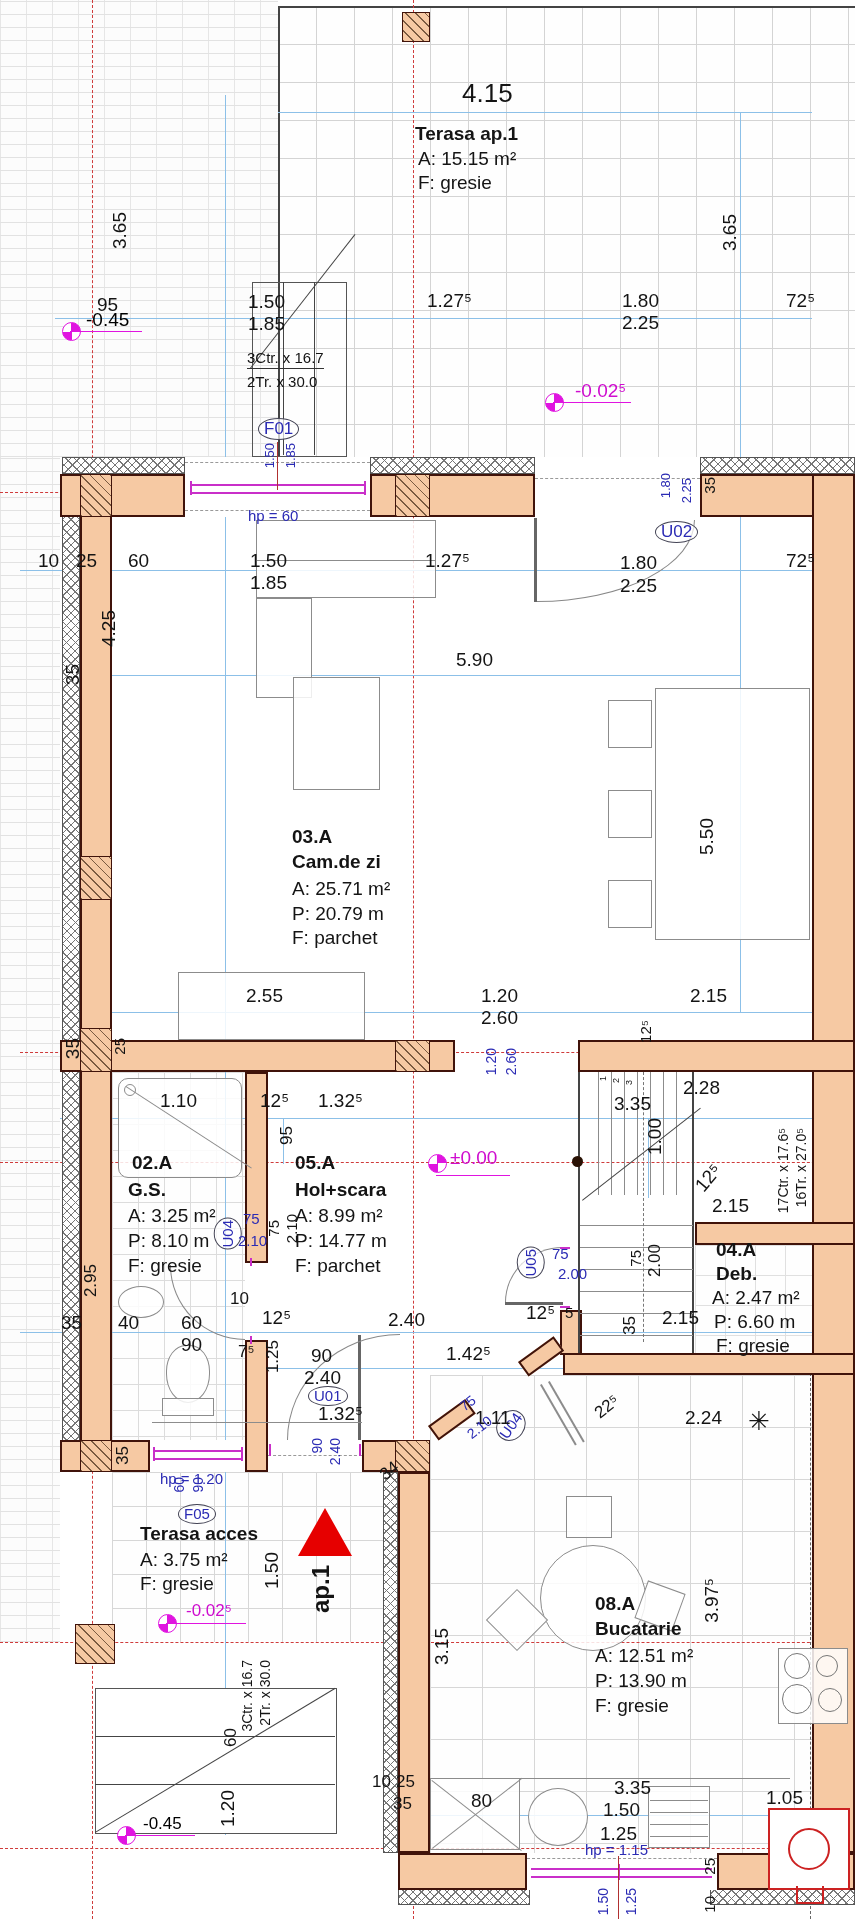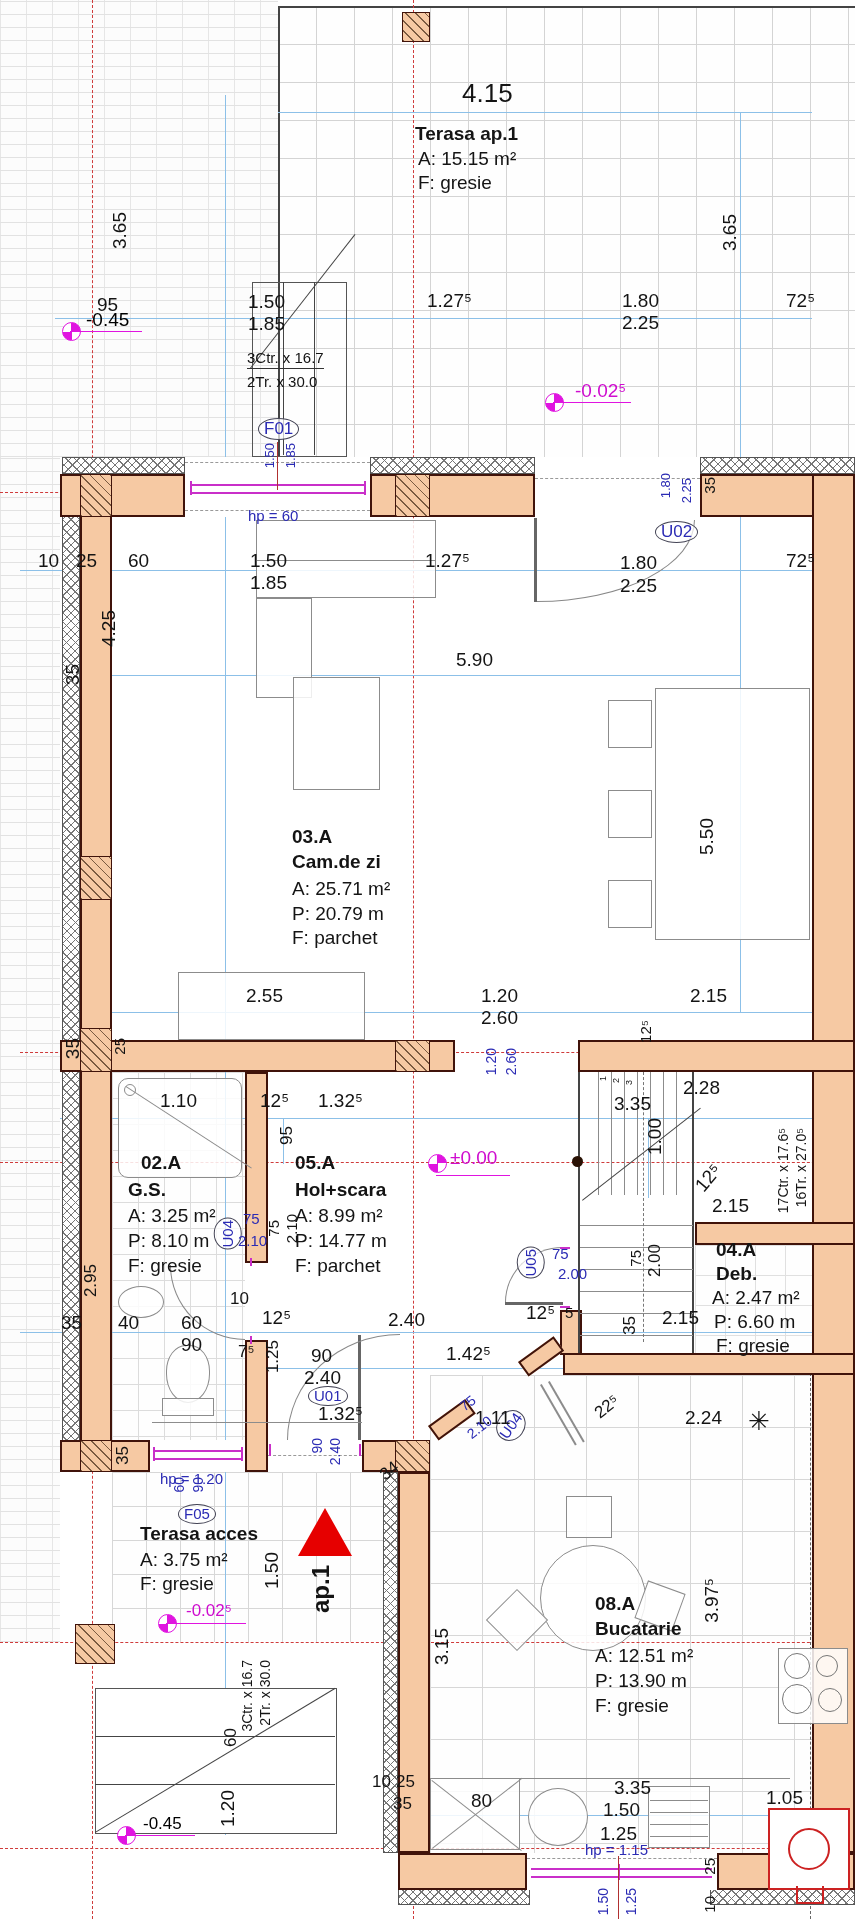--- a/index.html
+++ b/index.html
@@ -266,21 +266,21 @@
   <div class="lb b" style="left:415px;top:124px;">Terasa ap.1</div>
   <div class="lb" style="left:418px;top:149px;">A: 15.15 m²</div>
   <div class="lb" style="left:418px;top:173px;">F: gresie</div>
 
   <div class="lb b" style="left:292px;top:827px;">03.A</div>
   <div class="lb b" style="left:292px;top:852px;">Cam.de zi</div>
   <div class="lb" style="left:292px;top:879px;">A: 25.71 m²</div>
   <div class="lb" style="left:292px;top:904px;">P: 20.79 m</div>
   <div class="lb" style="left:292px;top:928px;">F: parchet</div>
 
-  <div class="lb b" style="left:141px;top:1153px;">02.A</div>
+  <div class="lb b" style="left:132px;top:1153px;">02.A</div>
   <div class="lb b" style="left:128px;top:1180px;">G.S.</div>
   <div class="lb" style="left:128px;top:1206px;">A: 3.25 m²</div>
   <div class="lb" style="left:128px;top:1231px;">P: 8.10 m</div>
   <div class="lb" style="left:128px;top:1256px;">F: gresie</div>
 
   <div class="lb b" style="left:295px;top:1153px;">05.A</div>
   <div class="lb b" style="left:295px;top:1180px;">Hol+scara</div>
   <div class="lb" style="left:295px;top:1206px;">A: 8.99 m²</div>
   <div class="lb" style="left:295px;top:1231px;">P: 14.77 m</div>
   <div class="lb" style="left:295px;top:1256px;">F: parchet</div>

